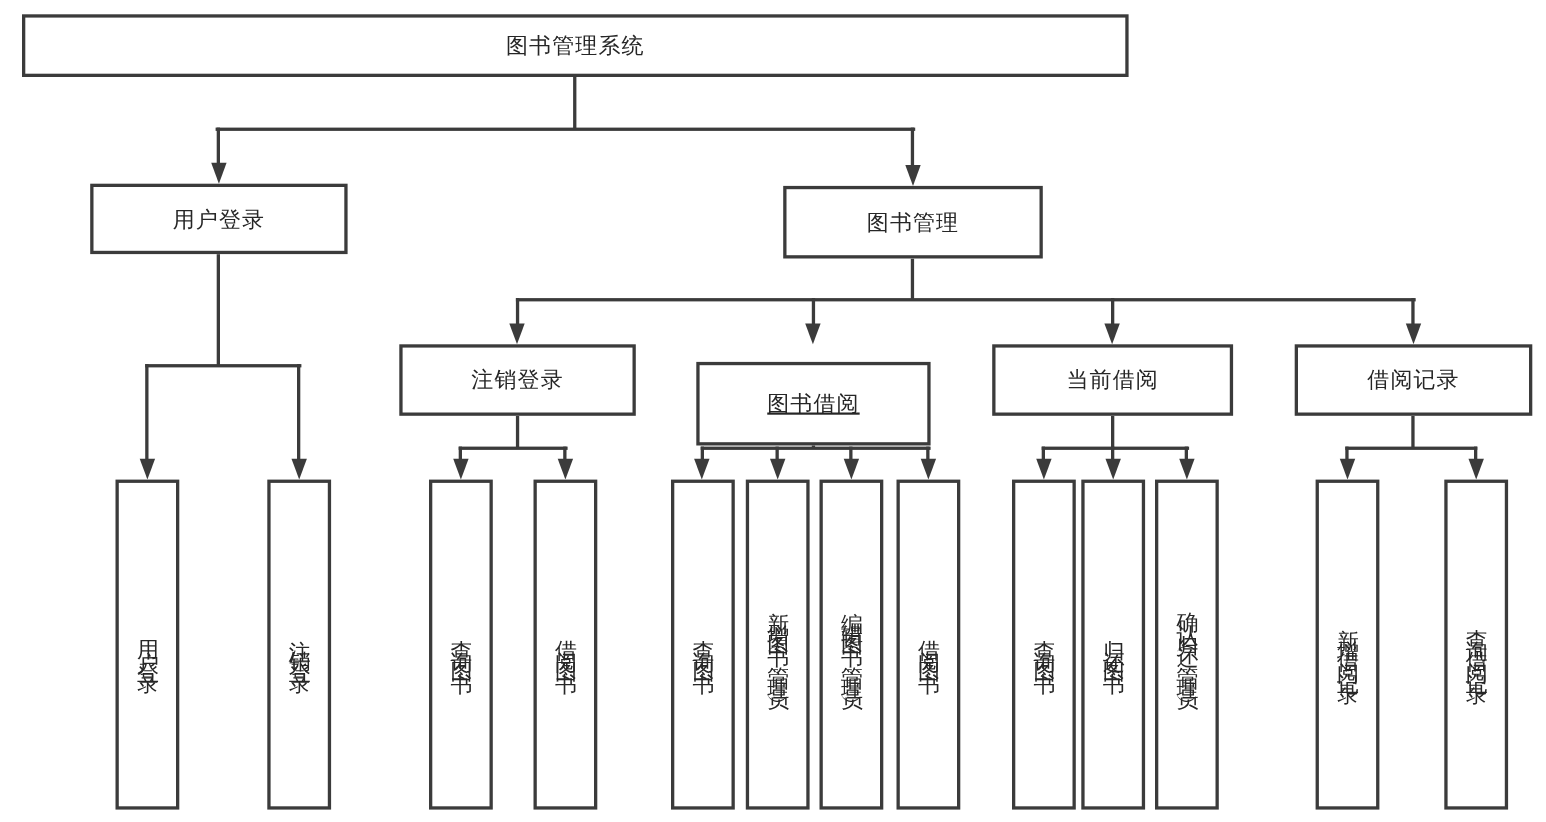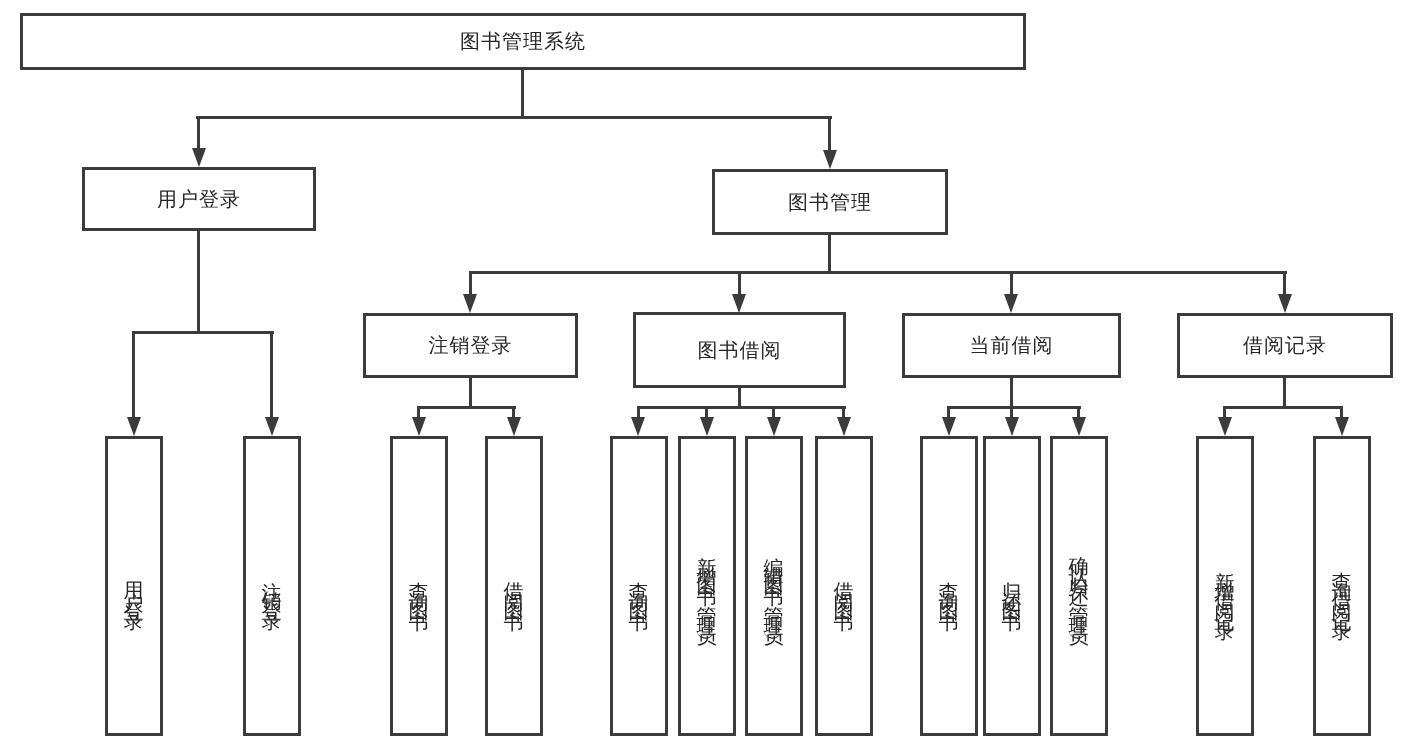--- a/index.html
+++ b/index.html
@@ -115,21 +115,21 @@
   <div class="box" style="left:82px;top:167px;width:234px;height:64px;">
     <span>用户登录</span>
   </div>
   <div class="box" style="left:712px;top:169px;width:236px;height:66px;">
     <span>图书管理</span>
   </div>
 
   <div class="box" style="left:363px;top:313px;width:215px;height:65px;">
     <span>注销登录</span>
   </div>
-  <div class="box" style="left:633px;top:312px;width:213px;height:76px;">
+  <div class="box" style="left:633px;top:329px;width:213px;height:76px;text-decoration:underline;">
     <span>图书借阅</span>
   </div>
   <div class="box" style="left:902px;top:313px;width:219px;height:65px;">
     <span>当前借阅</span>
   </div>
   <div class="box" style="left:1177px;top:313px;width:216px;height:65px;text-align:right;">
     <span>借阅记录</span>
   </div>
 
   <div class="leaf" style="left:105px;top:436px;">

